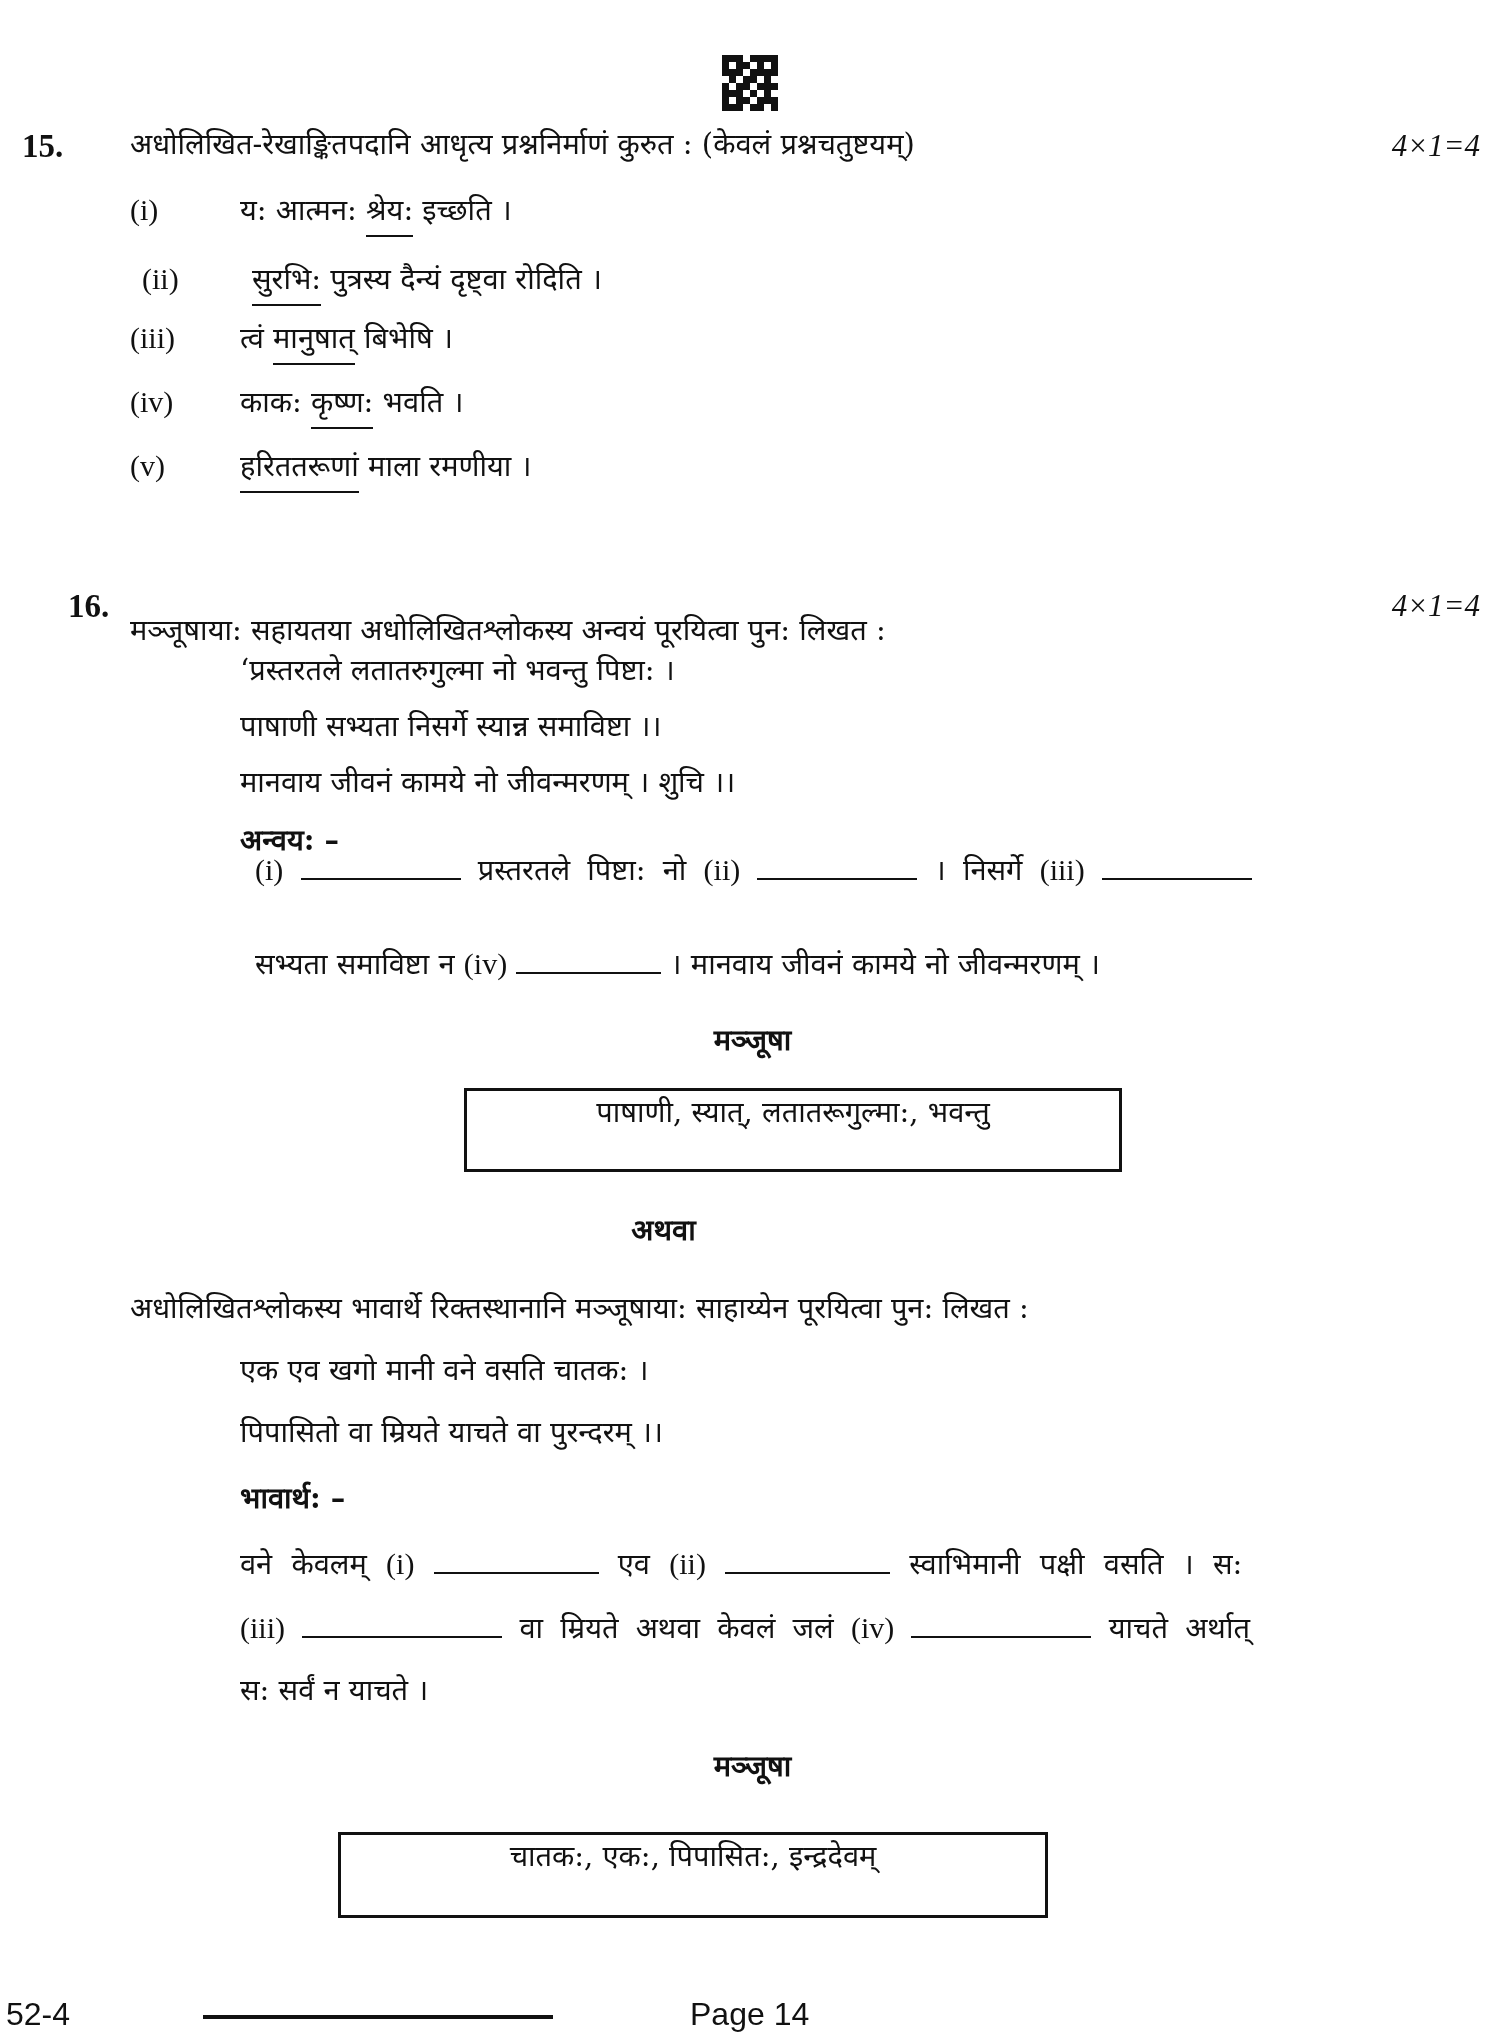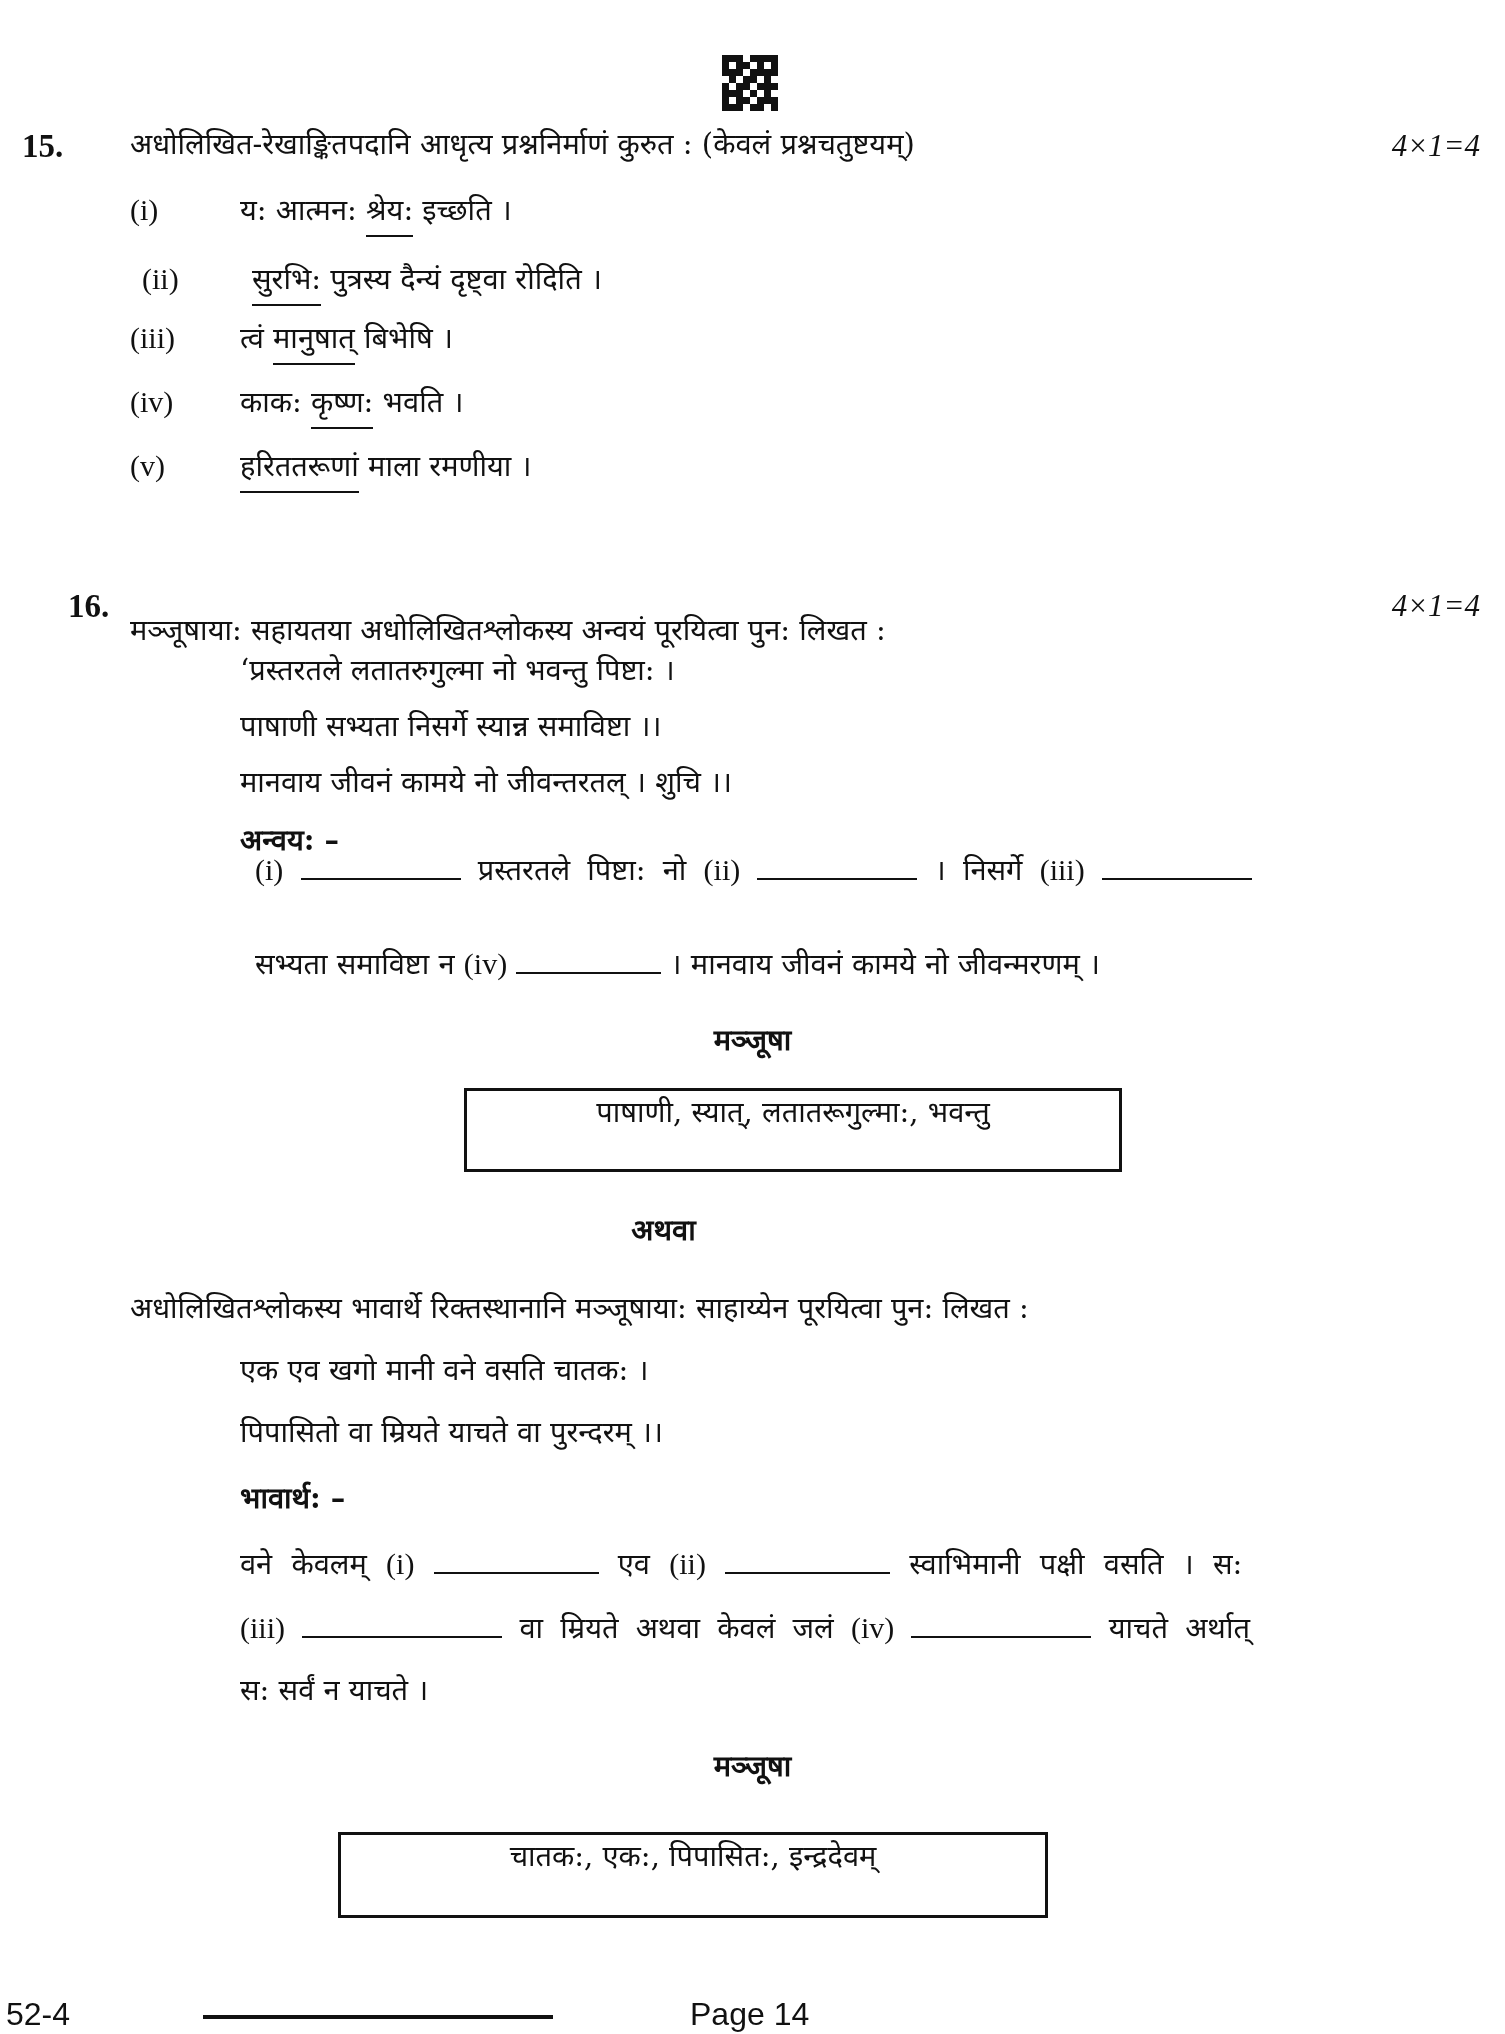--- a/index.html
+++ b/index.html
@@ -115,21 +115,21 @@
 <div class="abs qtext" style="left:130px; top:448px;">
   <span class="roman" style="display:inline-block;width:110px;">(v)</span><span></span><span class="ul">हरिततरूणां</span><span> माला रमणीया ।</span>
 </div>
 
 <div class="abs qnum" style="left:22px; top:588px;margin-left:46px;">16.</div>
 <div class="abs qtext" style="left:130px; top:612px;text-align:right;">मञ्जूषाया: सहायतया अधोलिखितश्लोकस्य अन्वयं पूरयित्वा पुन: लिखत :</div>
 <div class="abs marks" style="top:588px;">4×1=4</div>
 
 <div class="abs qtext" style="left:240px; top:652px;">‘प्रस्तरतले लतातरुगुल्मा नो भवन्तु पिष्टा: ।</div>
 <div class="abs qtext" style="left:240px; top:708px;">पाषाणी सभ्यता निसर्गे स्यान्न समाविष्टा ।।</div>
-<div class="abs qtext" style="left:240px; top:764px;">मानवाय जीवनं कामये नो जीवन्तरतल् । शुचि ।।</div>
+<div class="abs qtext" style="left:240px; top:764px;">मानवाय जीवनं कामये नो जीवन्मरणम् । शुचि ।।</div>
 <div class="abs qtext bold" style="left:240px; top:822px;">अन्वय: –</div>
 
 <div class="abs qtext" style="left:255px; top:852px; word-spacing:8px;">
   <span class="roman">(i)</span>
   <span class="blank" style="width:160px;"></span>
   <span>प्रस्तरतले पिष्टा: नो</span>
   <span class="roman">(ii)</span>
   <span class="blank" style="width:160px;"></span>
   <span>। निसर्गे</span>
   <span class="roman">(iii)</span>

